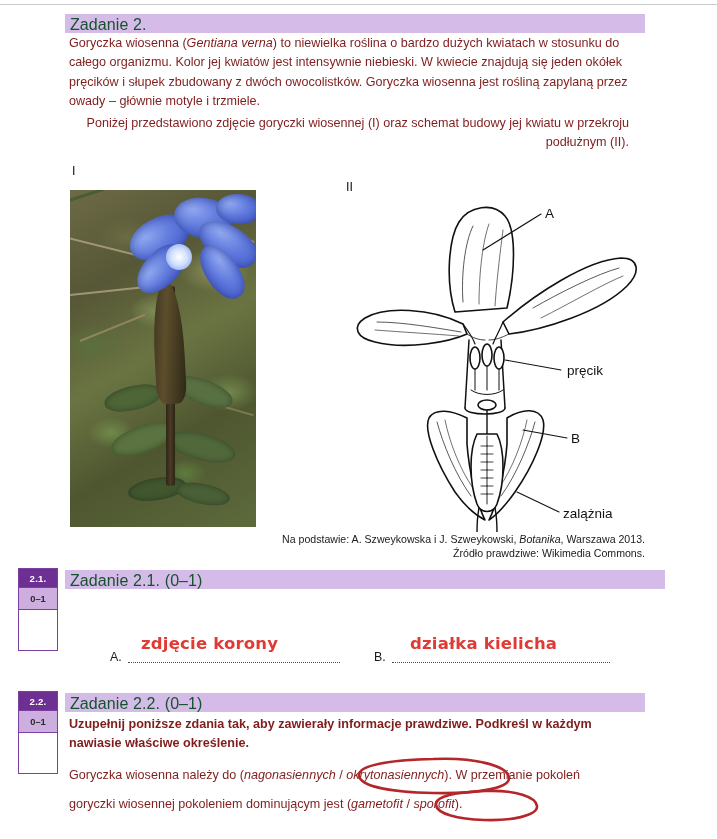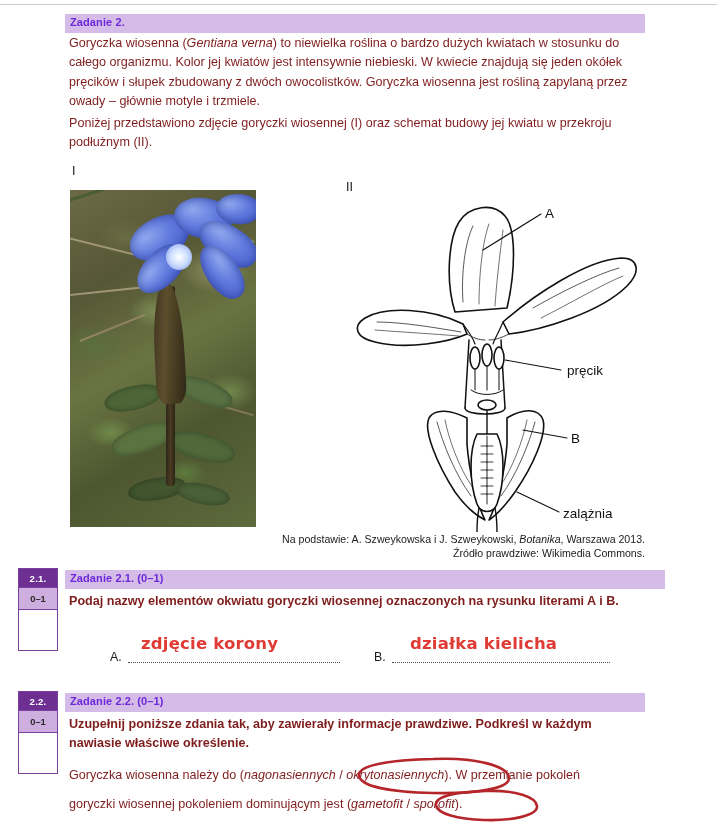--- a/index.html
+++ b/index.html
@@ -31,23 +31,23 @@
   .band {
     position: absolute;
     background: #d5bbe7;
     height: 19px;
     left: 65px;
     width: 580px;
   }
   .band-text {
     position: absolute;
     left: 5px; top: 2px;
-    font-size: 11px;
-    font-weight: bold;
-    color: #6d28d9;
+    font-size: 16px;
+    font-weight: normal;
+    color: #14532d;
     letter-spacing: 0.1px;
     white-space: nowrap;
   }
 
   
   .para {
     position: absolute;
     left: 69px;
     width: 580px;
     font-size: 12.6px;
@@ -221,21 +221,21 @@
   <div class="top-rule"></div>
 
   <div class="band" style="top:14px;">
     <span class="band-text">Zadanie 2.</span>
   </div>
 
   <div class="para" style="top:34px; width:578px;">
     Goryczka wiosenna (<i>Gentiana verna</i>) to niewielka roślina o bardzo dużych kwiatach w stosunku do całego organizmu. Kolor jej kwiatów jest intensywnie niebieski. W kwiecie znajdują się jeden okółek pręcików i słupek zbudowany z dwóch owocolistków. Goryczka wiosenna jest rośliną zapylaną przez owady – głównie motyle i trzmiele.
   </div>
 
-  <div class="para" style="top:114px; width:560px;">Poniżej przedstawiono zdjęcie goryczki wiosennej (I) oraz schemat budowy jej kwiatu w przekroju podłużnym (II).</div>
+  <div class="para" style="top:114px; width:560px;text-align:right;">Poniżej przedstawiono zdjęcie goryczki wiosennej (I) oraz schemat budowy jej kwiatu w przekroju podłużnym (II).</div>
 
   <div class="fig-label" style="left:72px; top:164px;">I</div>
   <div class="fig-label" style="left:346px; top:180px;">II</div>
 
   <div class="photo">
     <div class="moss"></div>
 
     <div class="twig" style="left:-6px; top:46px; width:96px; transform:rotate(14deg);"></div>
     <div class="twig" style="left:0px; top:104px; width:86px; transform:rotate(-6deg);"></div>
     <div class="twig" style="left:112px; top:16px; width:80px; transform:rotate(26deg);"></div>
@@ -339,21 +339,20 @@
   <div class="scorebox" style="top:568px;">
     <div class="sb-num">2.1.</div>
     <div class="sb-range">0–1</div>
     <div class="sb-blank"></div>
   </div>
 
   <div class="band" style="top:570px;padding-left:20px;">
     <span class="band-text">Zadanie 2.1. (0–1)</span>
   </div>
 
-  <div class="para bold" style="top:592px; width:578px;">Podaj nazwy elementów okwiatu goryczki wiosennej oznaczonych na rysunku literami A i B.</div>
 
   <div class="ans-letter" style="left:110px; top:650px;">A.</div>
   <div class="dotline" style="left:128px; top:662px; width:212px;"></div>
   <div class="handwritten" style="left:141px; top:634px;">zdjęcie korony</div>
 
   <div class="ans-letter" style="left:374px; top:650px;">B.</div>
   <div class="dotline" style="left:392px; top:662px; width:218px;"></div>
   <div class="handwritten" style="left:410px; top:634px;">działka kielicha</div>
 
   <div class="scorebox" style="top:691px;">

